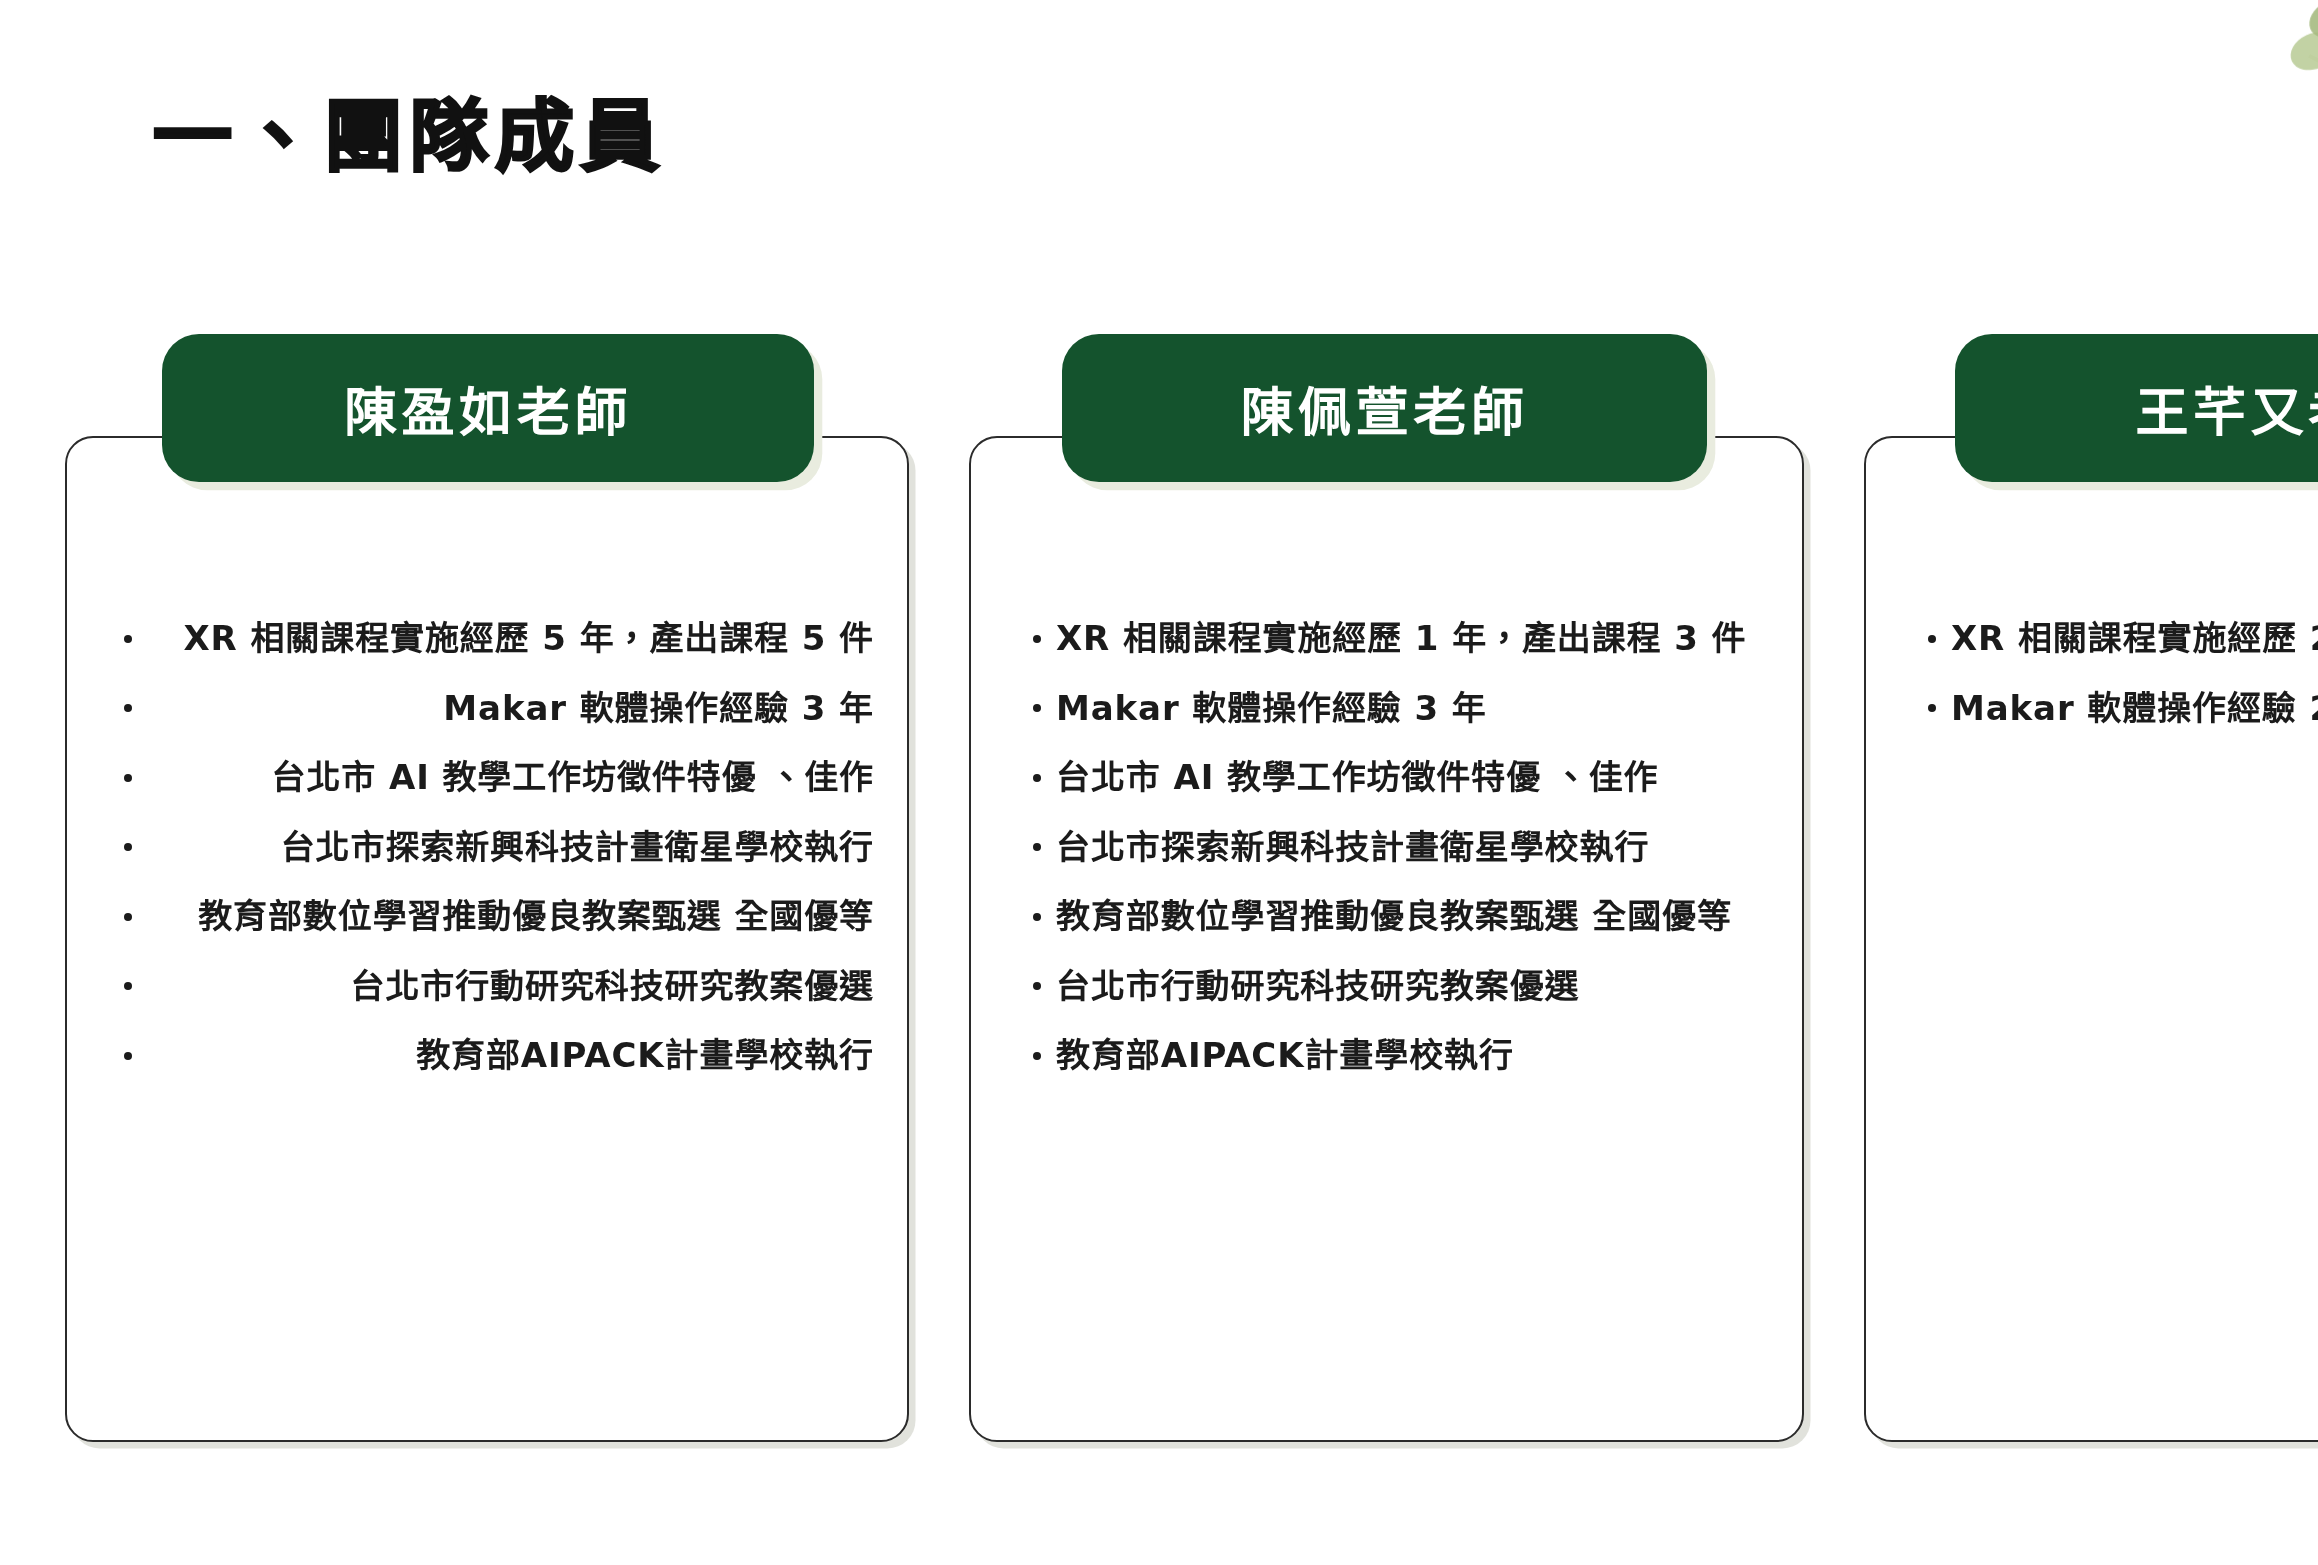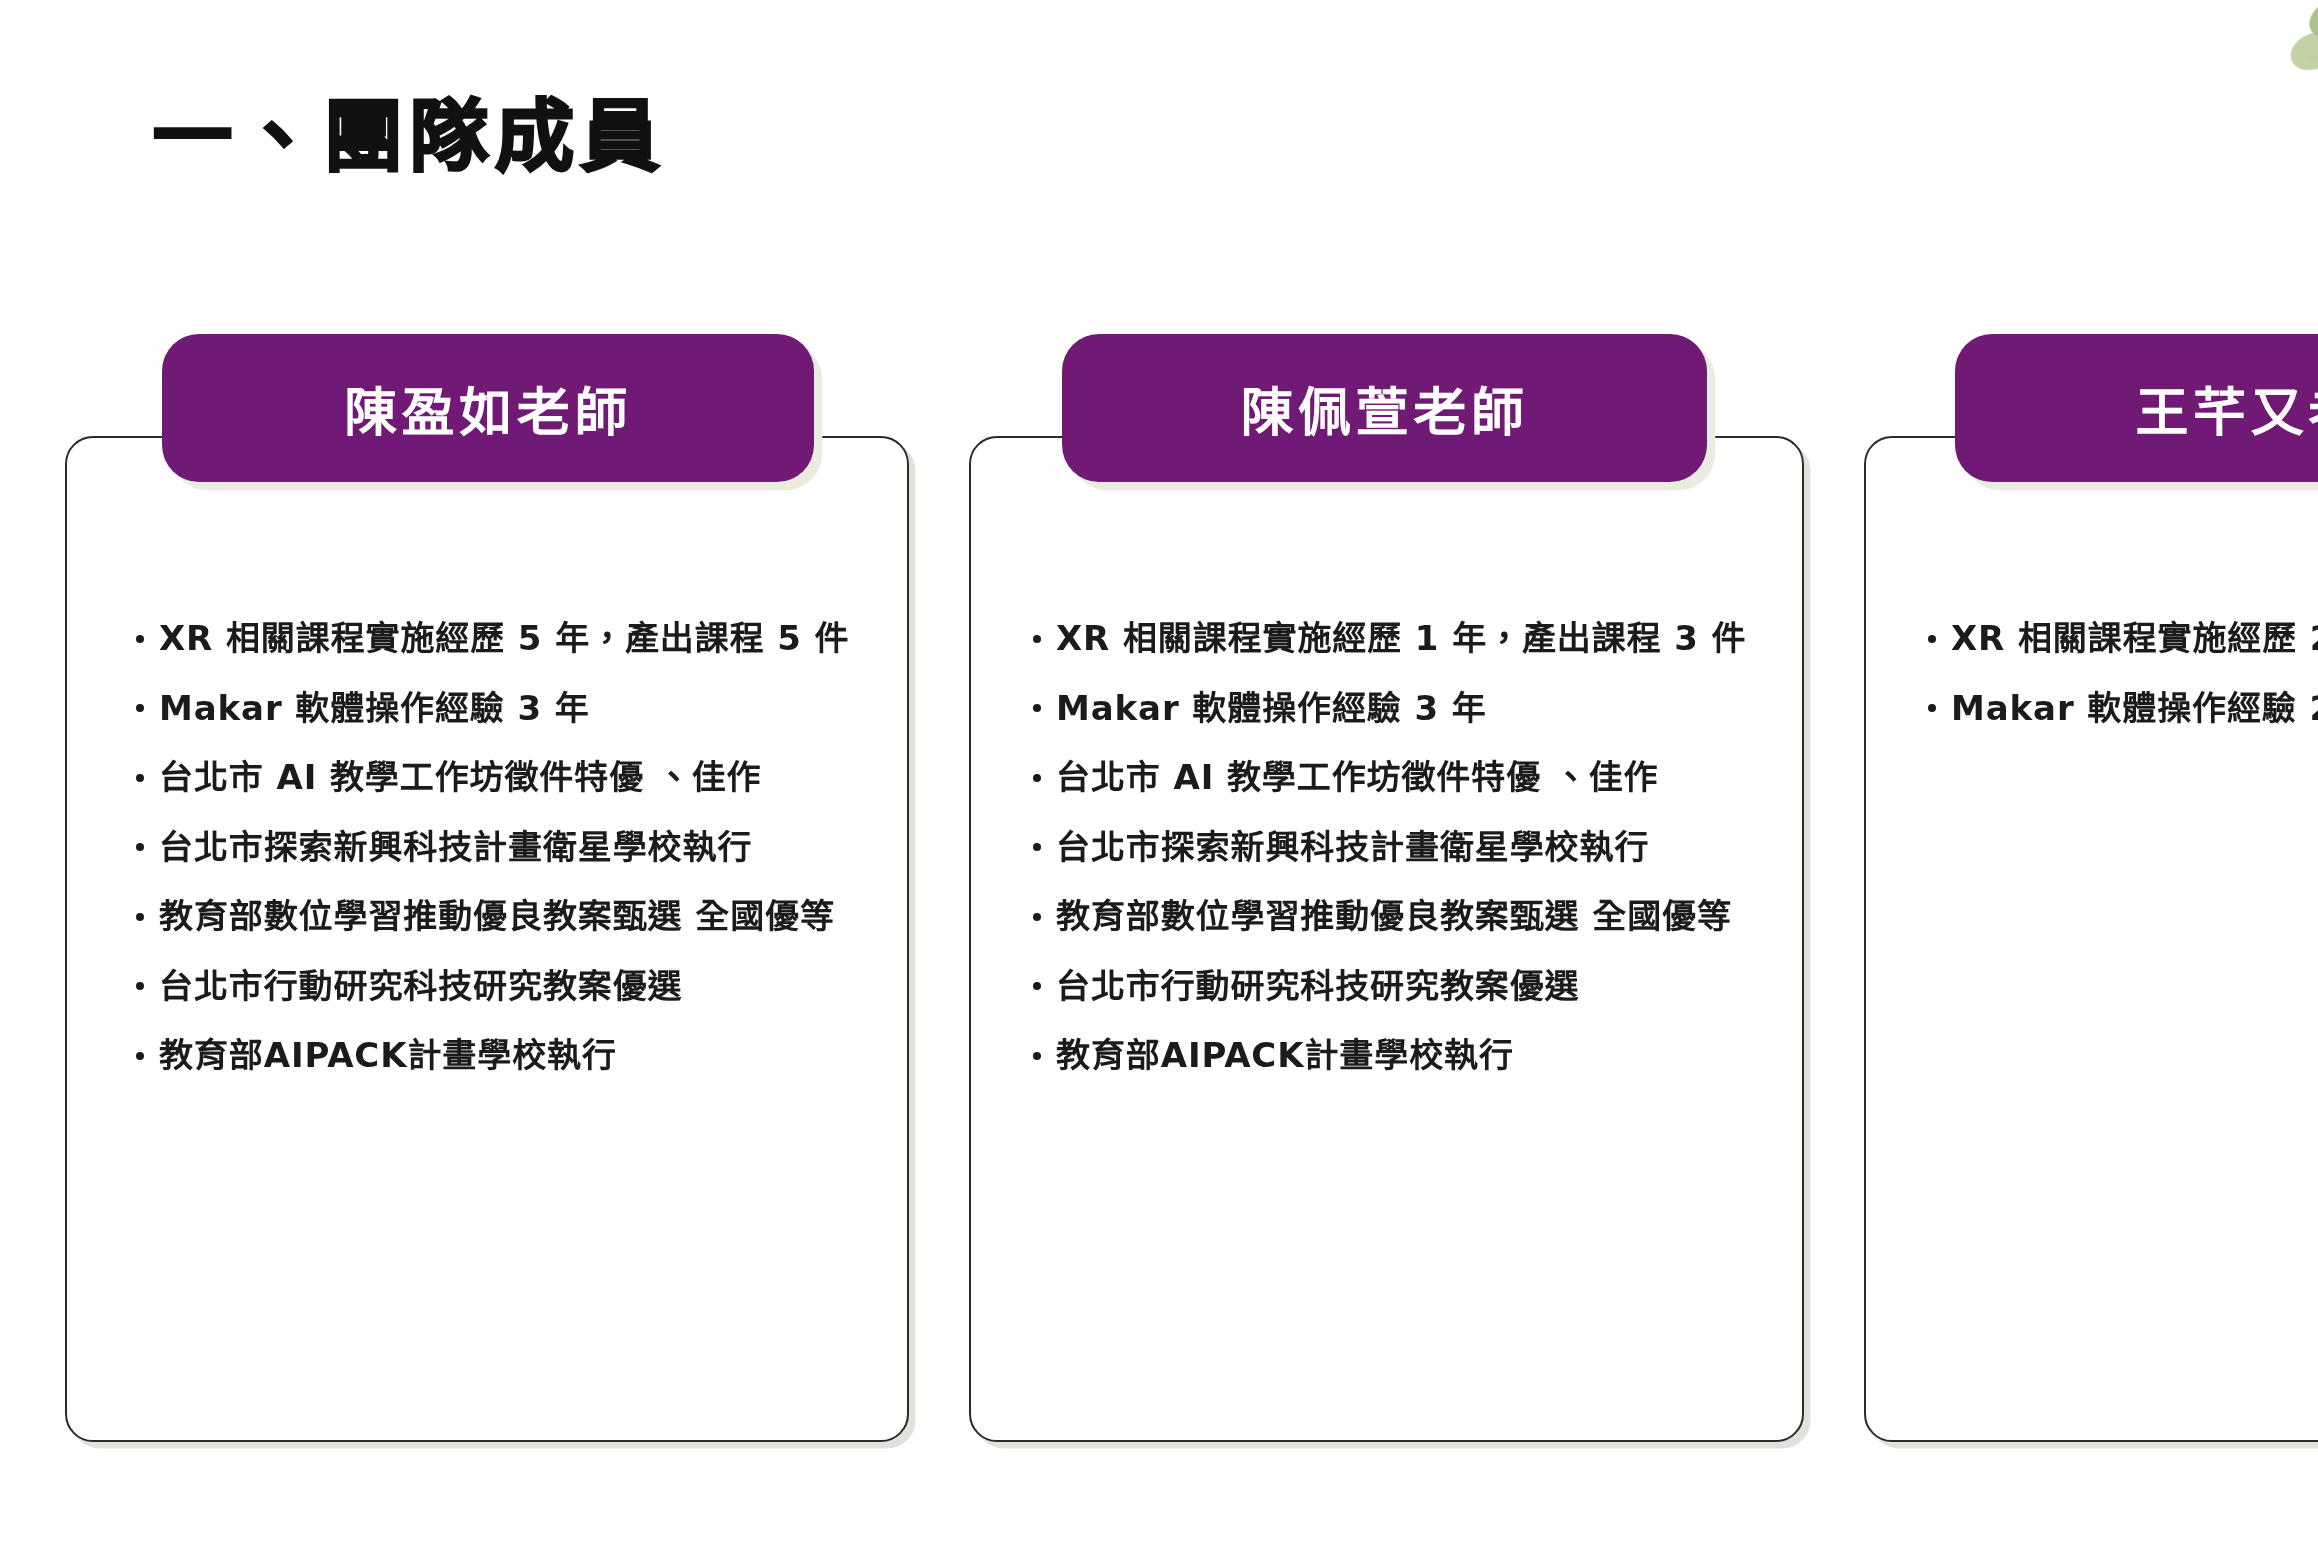--- a/index.html
+++ b/index.html
@@ -49,21 +49,21 @@
     box-shadow: 6.5px 6.5px 0 0 rgba(120,125,95,0.22);
   }
   .card-1 { left: 65px;  top: 436px;  width: 844px; height: 1006px; }
   .card-2 { left: 969px; top: 436px;  width: 835px; height: 1006px; }
   .card-3 { left: 1864px; top: 436px;  width: 844px; height: 1006px; }
 
   
   .pill {
     position: absolute;
     box-sizing: border-box;
-    background: #701a75;
+    background: #14532d;
     border-radius: 37px;
     height: 148px;
     display: flex;
     align-items: center;
     justify-content: center;
     box-shadow: 8.3px 8.3px 0 0 #e9ecdf;
     z-index: 5;
   }
   .pill span {
     color: #ffffff;
@@ -99,21 +99,21 @@
   .bullets li::before {
     content: "";
     position: absolute;
     left: 5.6px;
     top: 17.6px;
     width: 8.3px;
     height: 8.3px;
     border-radius: 50%;
     background: #1b1b1b;
   }
-  .bullets-1 { left: 130px;  top: 617px; width: 756px; }
+  .bullets-1 { left: 118px;  top: 617px; width: 756px; text-align: right; }
   .bullets-2 { left: 1027px; top: 617px; width: 747px; }
   .bullets-3 { left: 1922px; top: 617px; width: 761px; }
 </style>
 </head>
 <body>
 
 <div class="foliage">
   <svg viewBox="0 0 2200 1300" width="1020" height="603" xmlns="http://www.w3.org/2000/svg">
     <g stroke="#b9c79a" stroke-width="9" fill="none">
       <path d="M1180,120 C1450,260 1750,420 2020,520"></path>

